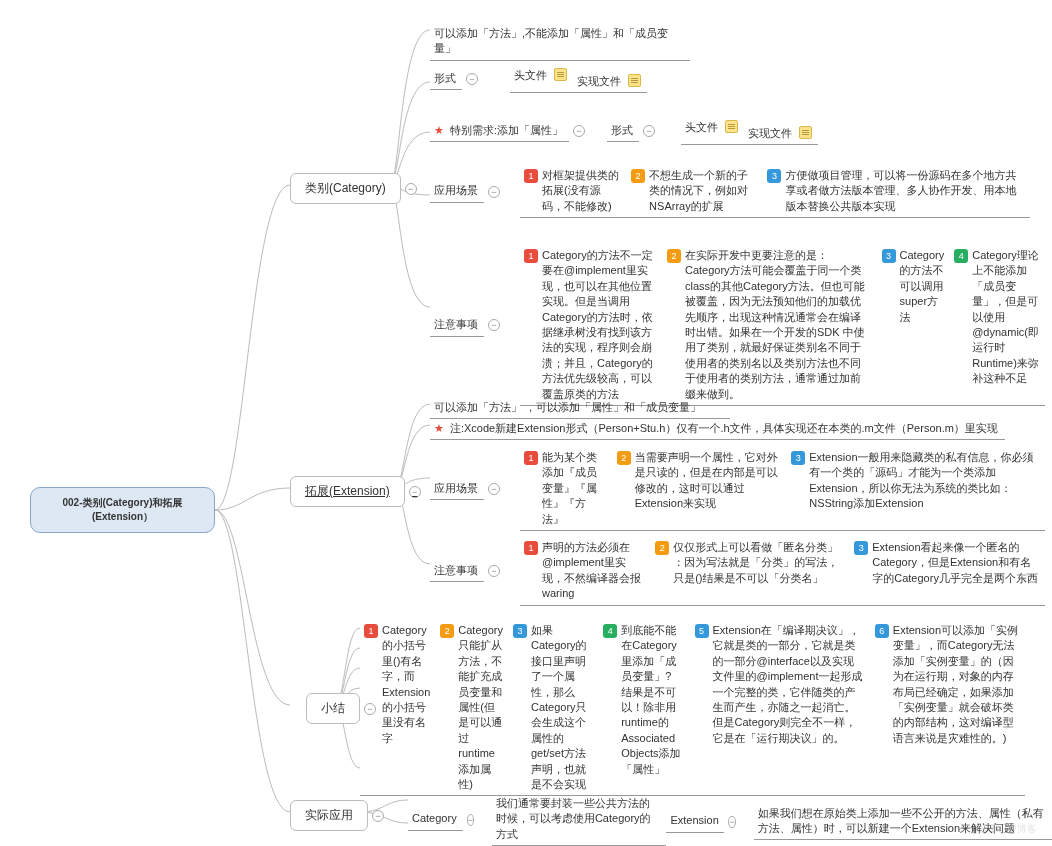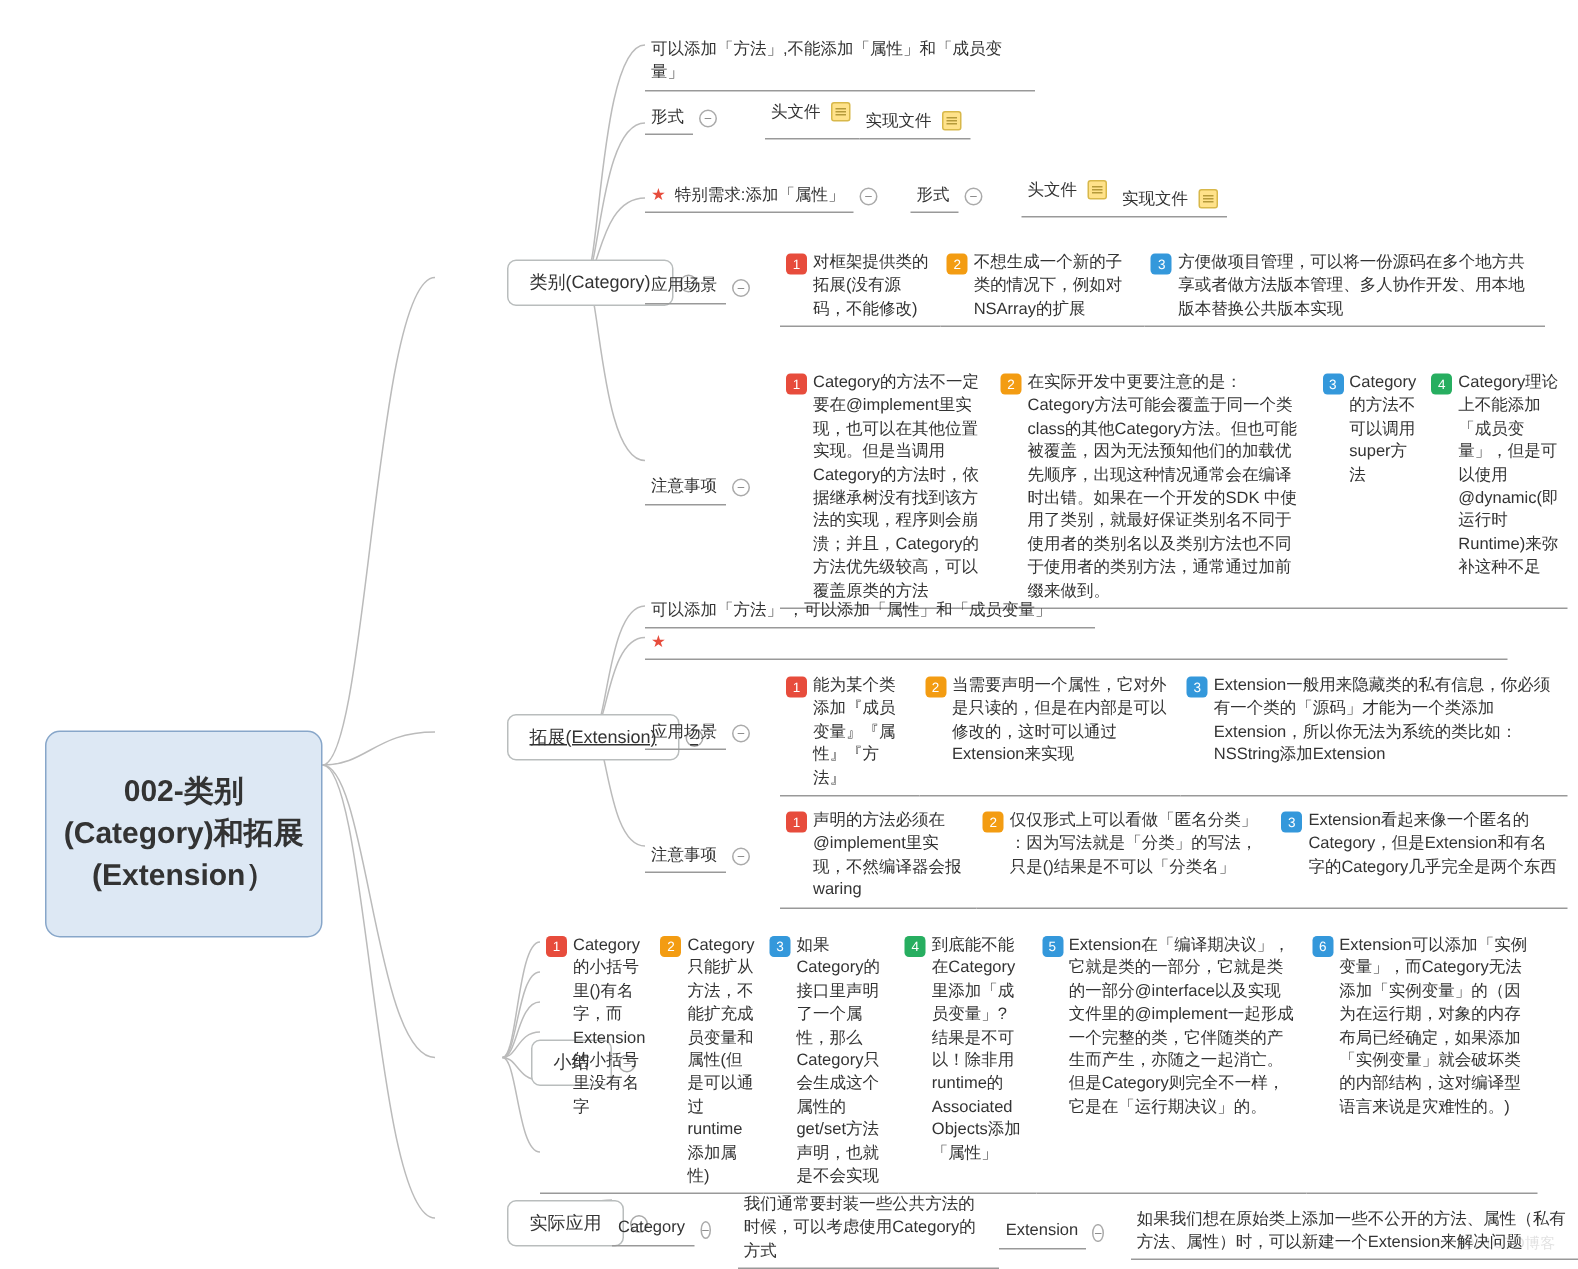--- a/index.html
+++ b/index.html
@@ -12,39 +12,38 @@
     width: 1052px;
     height: 846px;
     position: relative;
     color: #333;
   }
   .root-node {
     position: absolute;
     left: 30px;
     top: 487px;
     width: 185px;
-    padding: 26px 10px;
+    padding: 8px 10px;
     background: #dde8f4;
     border: 1px solid #87a6c9;
     border-radius: 10px;
     text-align: center;
-    font-size: 20px;
+    font-size: 10px;
     font-weight: 600;
     line-height: 1.4;
     color: #333;
   }
   .section-node {
     border: 1px solid #b9bdbd;
     border-radius: 6px;
     padding: 6px 14px;
     background: #fff;
     font-size: 12px;
     display: inline-flex;
     align-items: center;
-    margin-left: 48px;
   }
   .leaf {
     border-bottom: 1px solid #999;
     padding: 3px 6px 3px 4px;
     font-size: 11px;
     line-height: 1.4;
     display: flex;
     align-items: flex-start;
     gap: 4px;
   }
@@ -257,20 +256,21 @@
     <span class="section-node">拓展(Extension)</span>
     <span class="expander">−</span>
   </div>
 </div>
 
 <div class="block leaf" style="left:430px; top:397px; width:300px;">
     <span>可以添加「方法」 ，可以添加「属性」和「成员变量」</span>
   </div>
 <div class="block leaf" style="left:430px; top:418px; width:575px;">
     <span class="star">★</span>
+    <span>注:Xcode新建Extension形式（Person+Stu.h）仅有一个.h文件，具体实现还在本类的.m文件（Person.m）里实现</span>
   </div>
 
 <div class="block row" style="left:430px; top:447px; align-items:center;">
   <span class="leaf">
       <span>应用场景</span>
     </span>
   <span class="expander">−</span>
   <div class="col" style="margin-left:16px; width:525px;">
     <div class="leaf">
         <span class="badge b-red">1</span>

